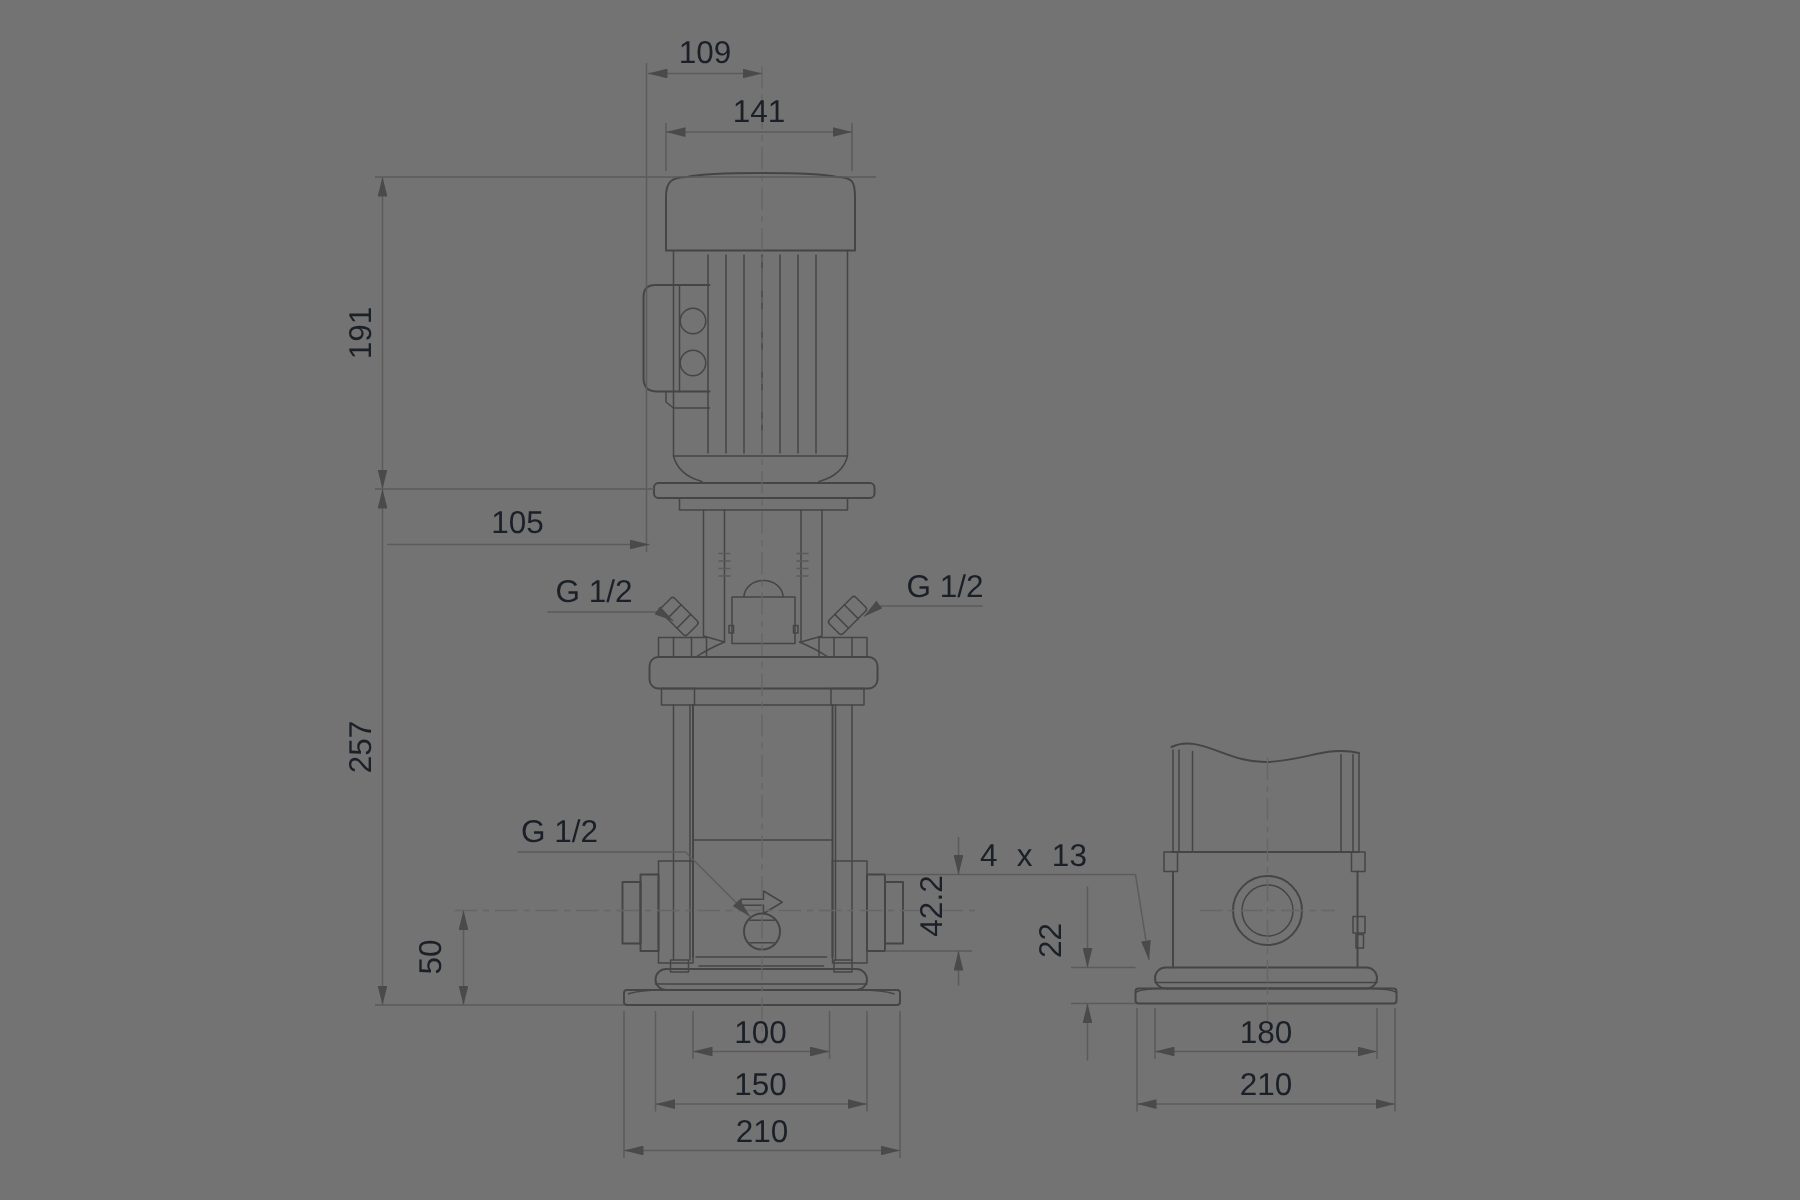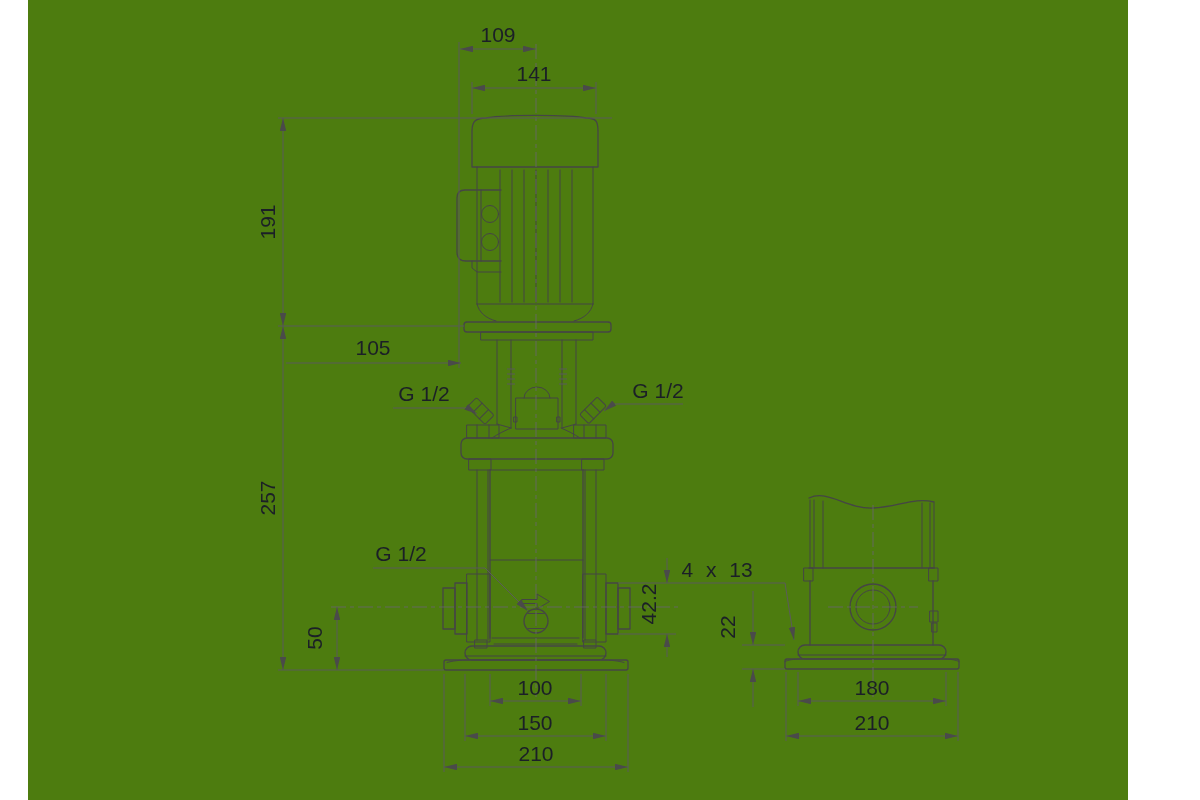--- a/index.html
+++ b/index.html
@@ -1,16 +1,16 @@
 <!DOCTYPE html>
 <html><head>
 <meta charset="utf-8">
 <style>
   html,body{margin:0;padding:0;background:#ffffff;}
-  .stage{width:1100px;height:800px;background:#4d7c0f;position:relative;overflow:hidden;margin-left:28px;}
+  .stage{width:1200px;height:800px;background:#737373;position:relative;overflow:hidden;}
   svg{display:block;}
   .ol{fill:none;stroke:#454545;stroke-width:1.3;stroke-linejoin:round;stroke-linecap:round;}
   .ol2{fill:none;stroke:#454545;stroke-width:1;stroke-linejoin:round;stroke-linecap:round;}
   .dim{fill:none;stroke:#5b5b5b;stroke-width:1;}
   .cl{fill:none;stroke:#666;stroke-width:0.9;stroke-dasharray:15 4 4 4;}
   .dimtext{font-family:"Liberation Sans","DejaVu Sans",sans-serif;font-size:21px;fill:#1b1f27;}
   .wspace{word-spacing:7px;}
 </style>
 </head>
 <body>

